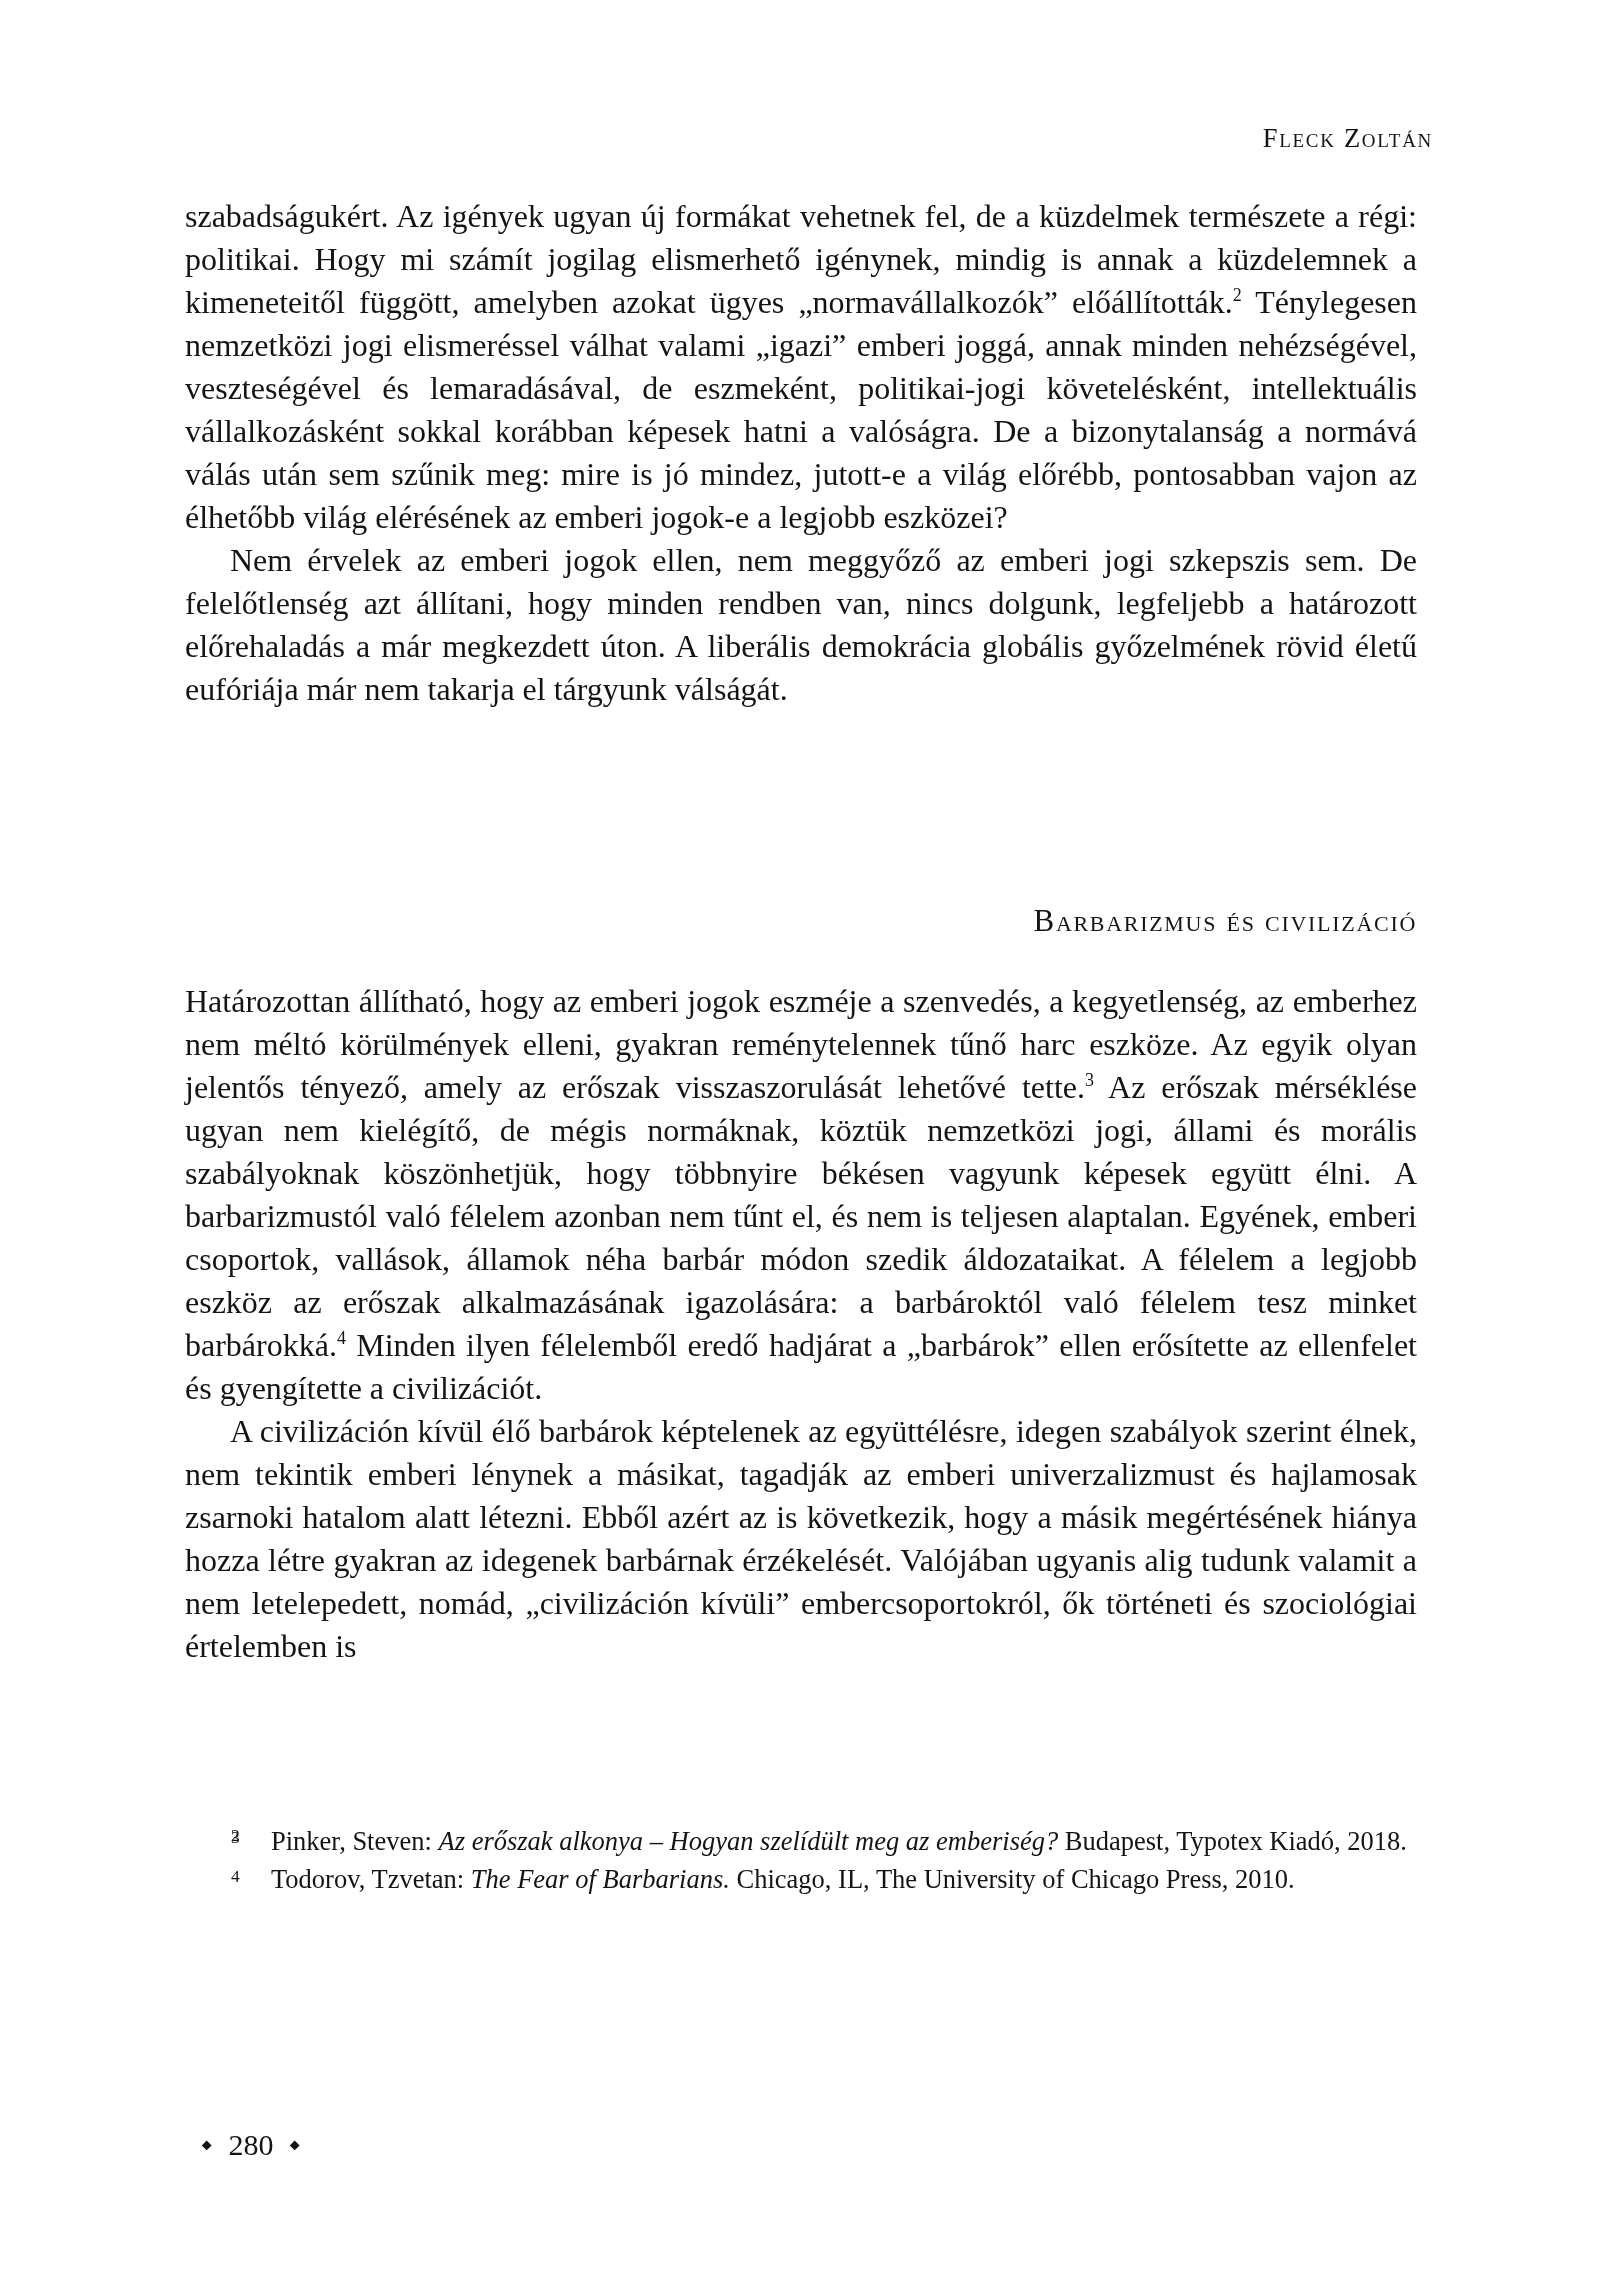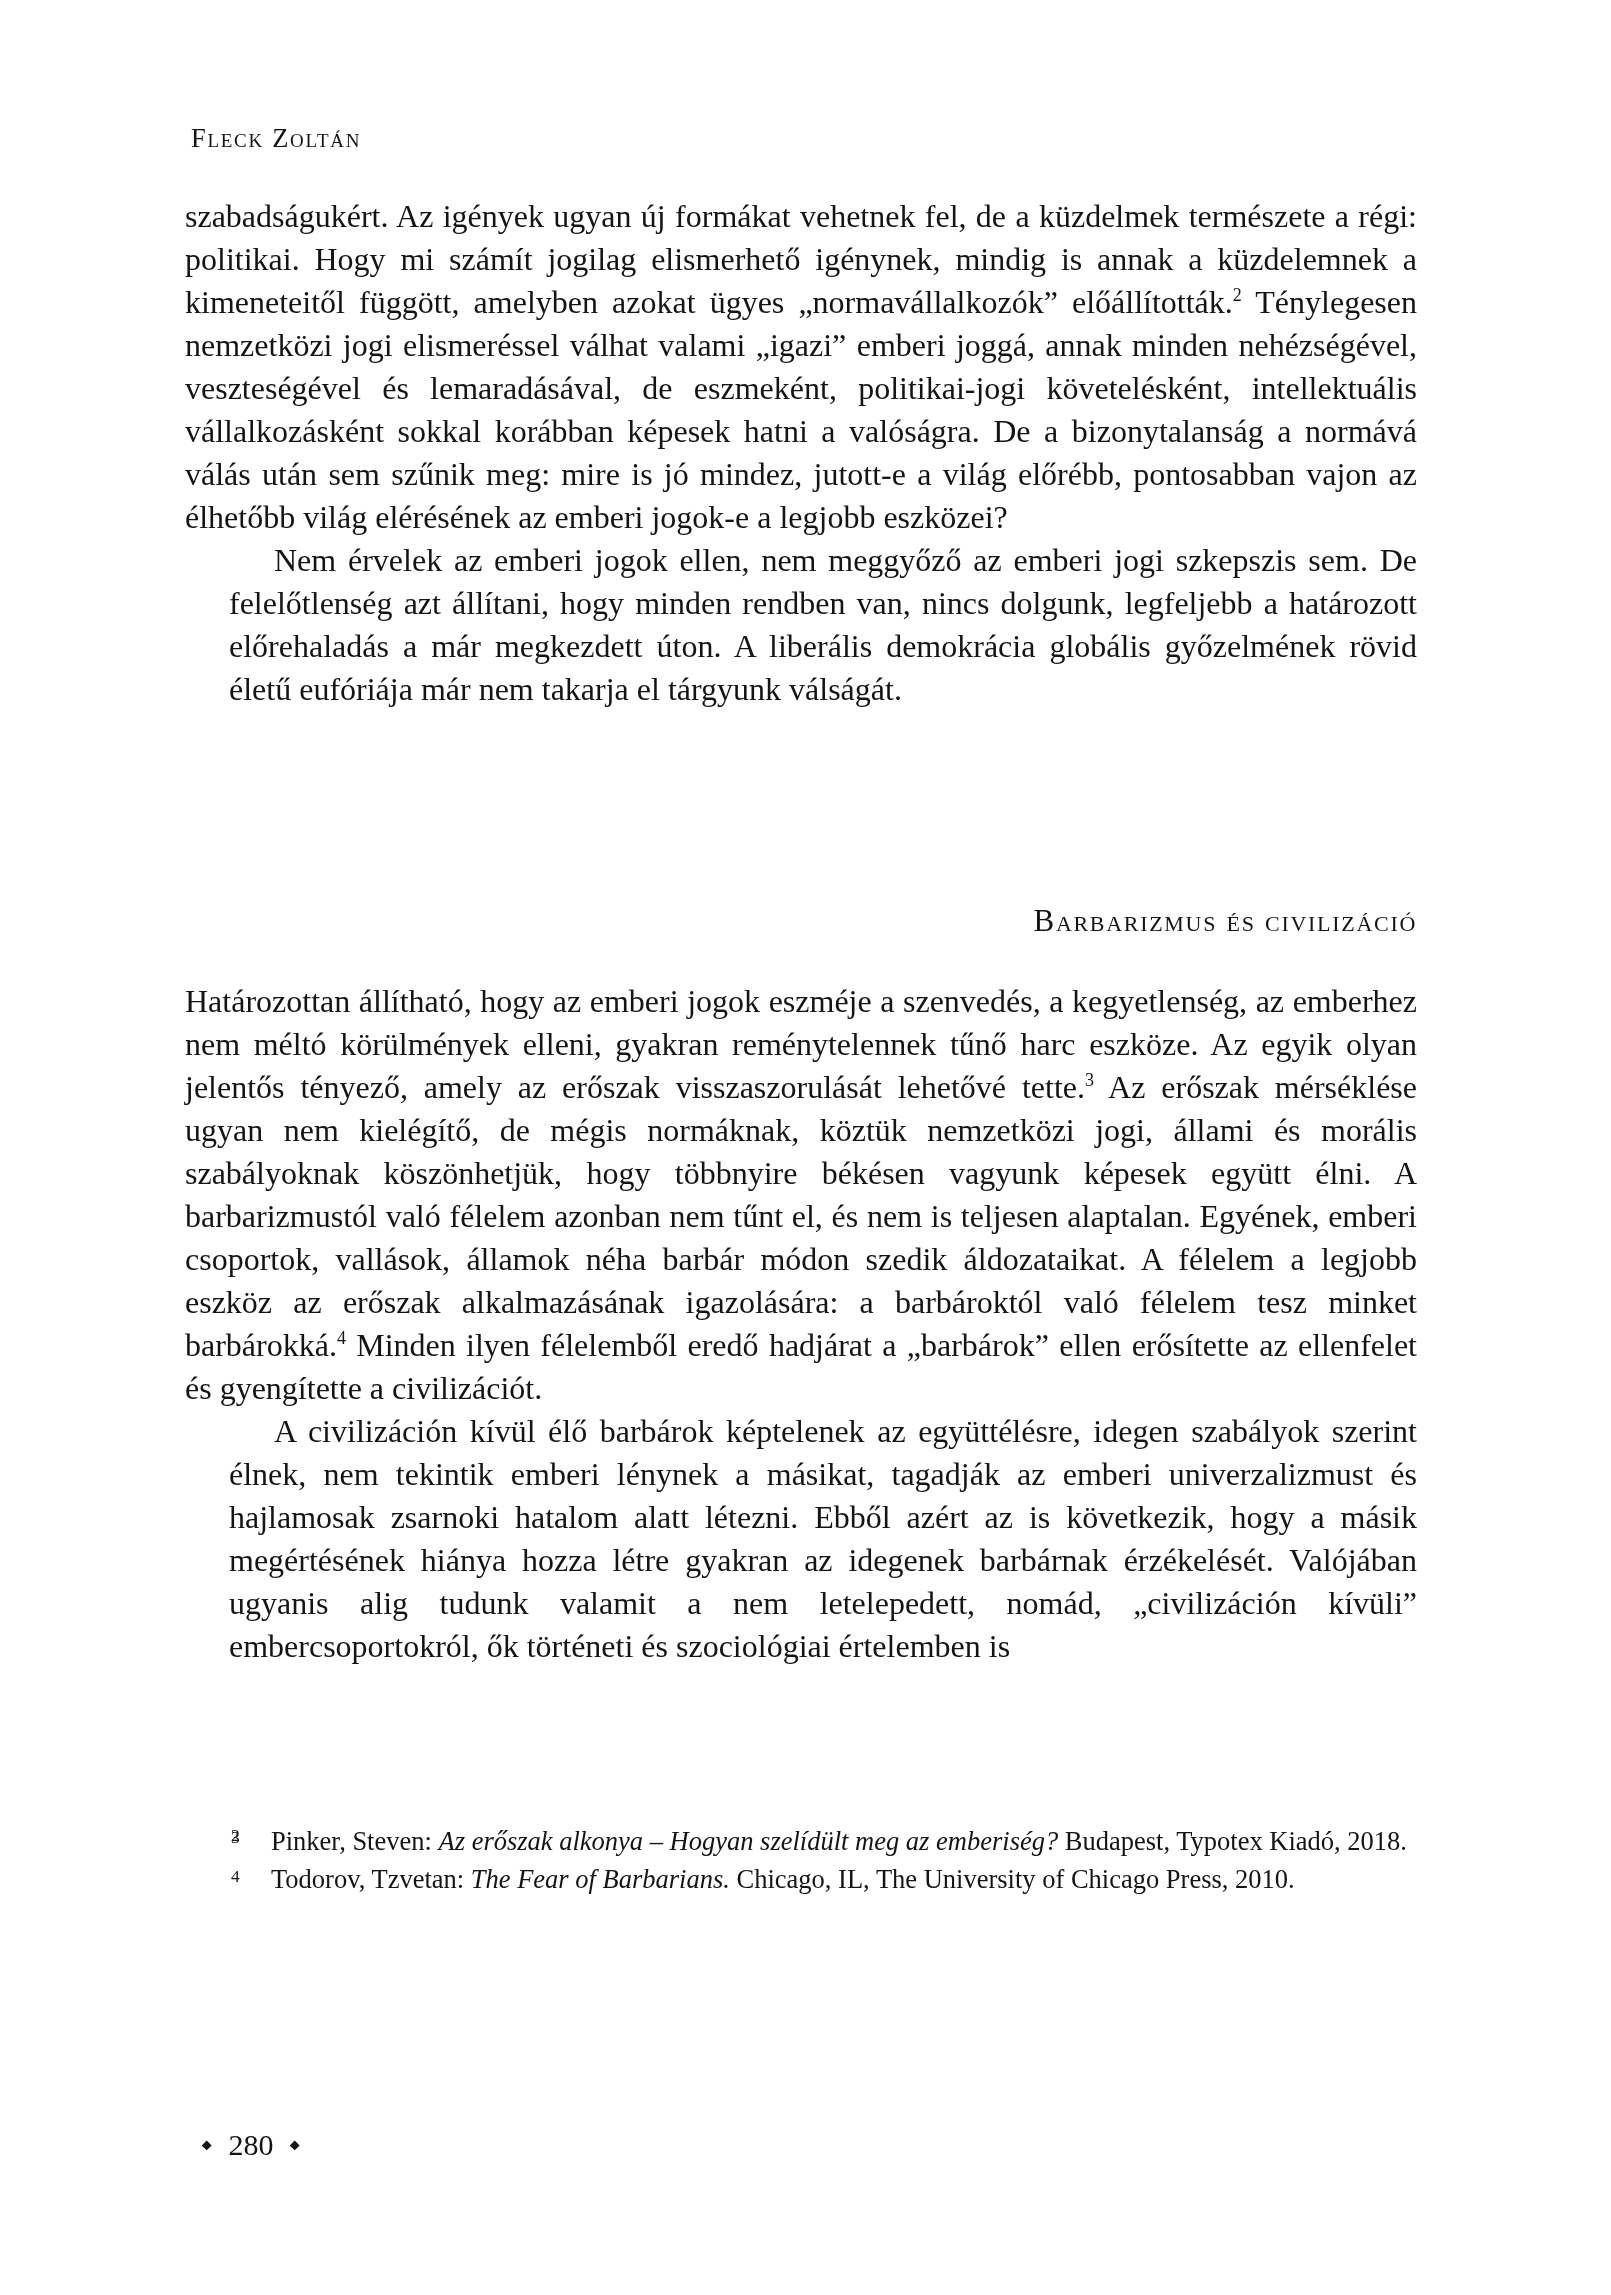--- a/index.html
+++ b/index.html
@@ -17,43 +17,42 @@
     }
     .page {
       position: absolute;
       left: 185px;
       top: 0;
       width: 1232px;
     }
     .running-head {
       position: absolute;
       top: 122px;
-      left: 6px;
+      left: 16px;
       width: 1232px;
-      text-align: left;
+      text-align: right;
       font-size: 26.5px;
       font-variant: small-caps;
       letter-spacing: 1.7px;
       line-height: 33px;
     }
     .body-text {
       position: absolute;
       left: 0;
       width: 1232px;
       font-size: 32px;
       line-height: 43px;
       text-align: justify;
       hyphens: manual;
     }
     .body-text p {
       margin: 0;
     }
     .body-text p.indent {
       text-indent: 45px;
-      margin-left: 44px;
     }
     .block-1 { top: 195px; }
     .block-2 { top: 980px; }
     .section-title {
       position: absolute;
       top: 901px;
       left: 0;
       width: 1232px;
       text-align: right;
       font-size: 31px;

